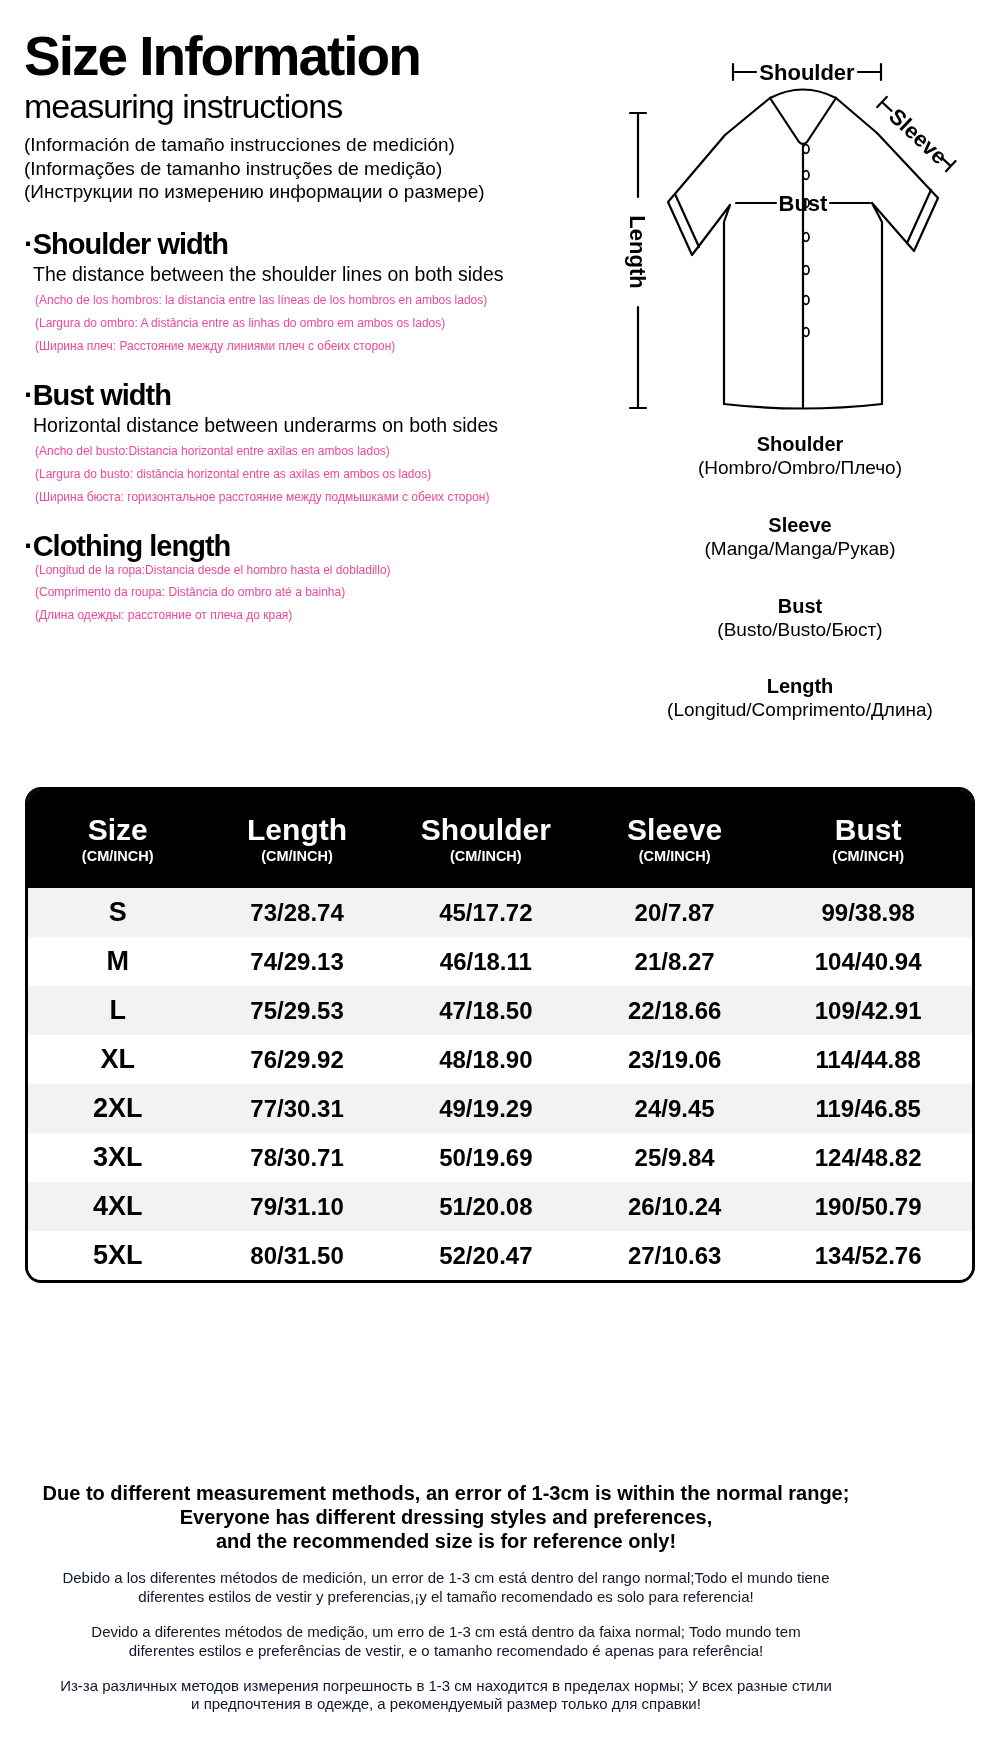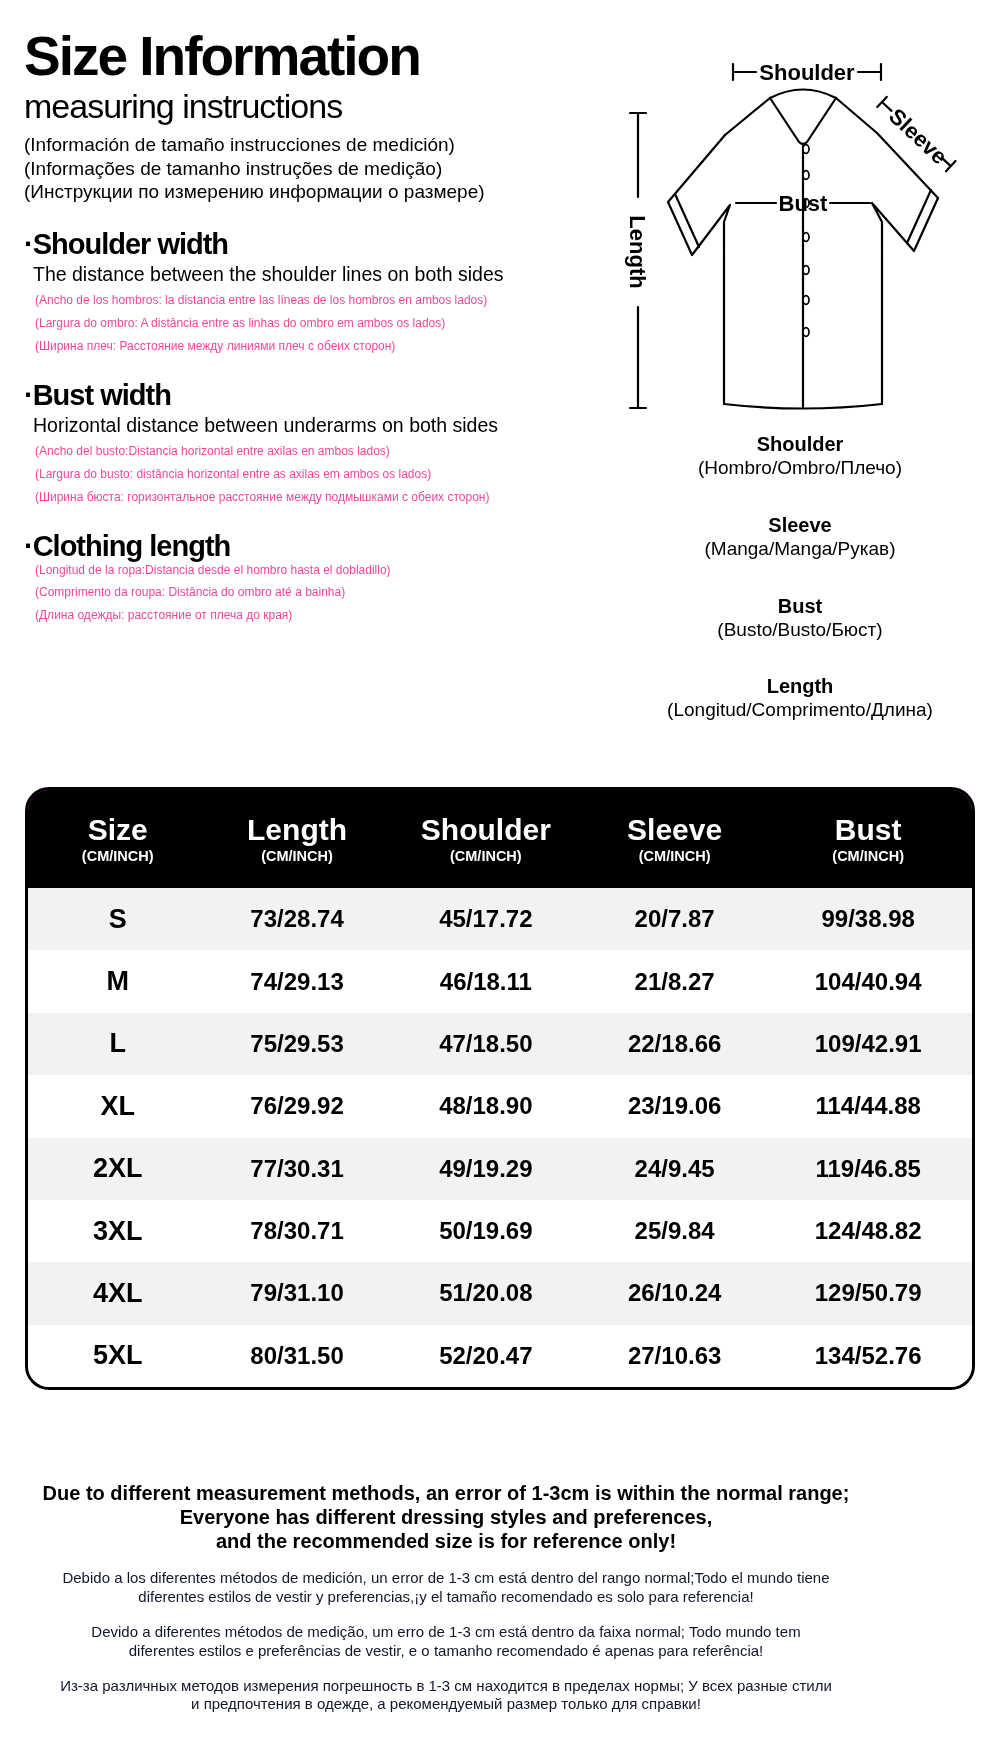--- a/index.html
+++ b/index.html
@@ -21,22 +21,22 @@
   .shirt-svg { position:absolute; left:580px; top:52px; width:400px; height:365px; }
   .shirt-svg text { font-family:"Liberation Sans","DejaVu Sans",sans-serif; font-weight:bold; }
 
   
   .legend { position:absolute; left:600px; top:432px; width:400px; text-align:center; }
   .legend-item { margin-bottom:33px; }
   .legend-name { font-size:20px; font-weight:bold; line-height:1.2; }
   .legend-trans { font-size:19px; line-height:1.25; }
 
   
-  .size-table { position:absolute; left:25px; top:787px; width:950px; height:603px;
-                border:3.5px solid #000; border-radius:24px; overflow:hidden;
+  .size-table { position:absolute; left:25px; top:787px; width:950px; height:496px;
+                border:3.5px solid #000; border-radius:16px; overflow:hidden;
                 display:flex; flex-direction:column; background:#d946ef; }
   .thead { background:#000; color:#fff; height:98px; flex:0 0 98px;
            display:grid; grid-template-columns:19% 19% 21% 19% 22%;
            align-items:center; justify-items:center; }
   .th { text-align:center; }
   .th-label { font-size:30px; font-weight:bold; line-height:1.05; }
   .th-unit { font-size:14.5px; font-weight:bold; margin-top:3px; }
   .tbody { flex:1; display:flex; flex-direction:column; }
   .tr { flex:1; display:grid; grid-template-columns:19% 19% 21% 19% 22%;
         align-items:center; justify-items:center; font-size:24px; font-weight:bold; background:#fff; }
@@ -217,21 +217,21 @@
         <div class="td">78/30.71</div>
         <div class="td">50/19.69</div>
         <div class="td">25/9.84</div>
         <div class="td">124/48.82</div>
       </div>
       <div class="tr">
         <div class="td td-size">4XL</div>
         <div class="td">79/31.10</div>
         <div class="td">51/20.08</div>
         <div class="td">26/10.24</div>
-        <div class="td">129/50.79</div>
+        <div class="td">190/50.79</div>
       </div>
       <div class="tr">
         <div class="td td-size">5XL</div>
         <div class="td">80/31.50</div>
         <div class="td">52/20.47</div>
         <div class="td">27/10.63</div>
         <div class="td">134/52.76</div>
       </div>
     </div>
   </div>

